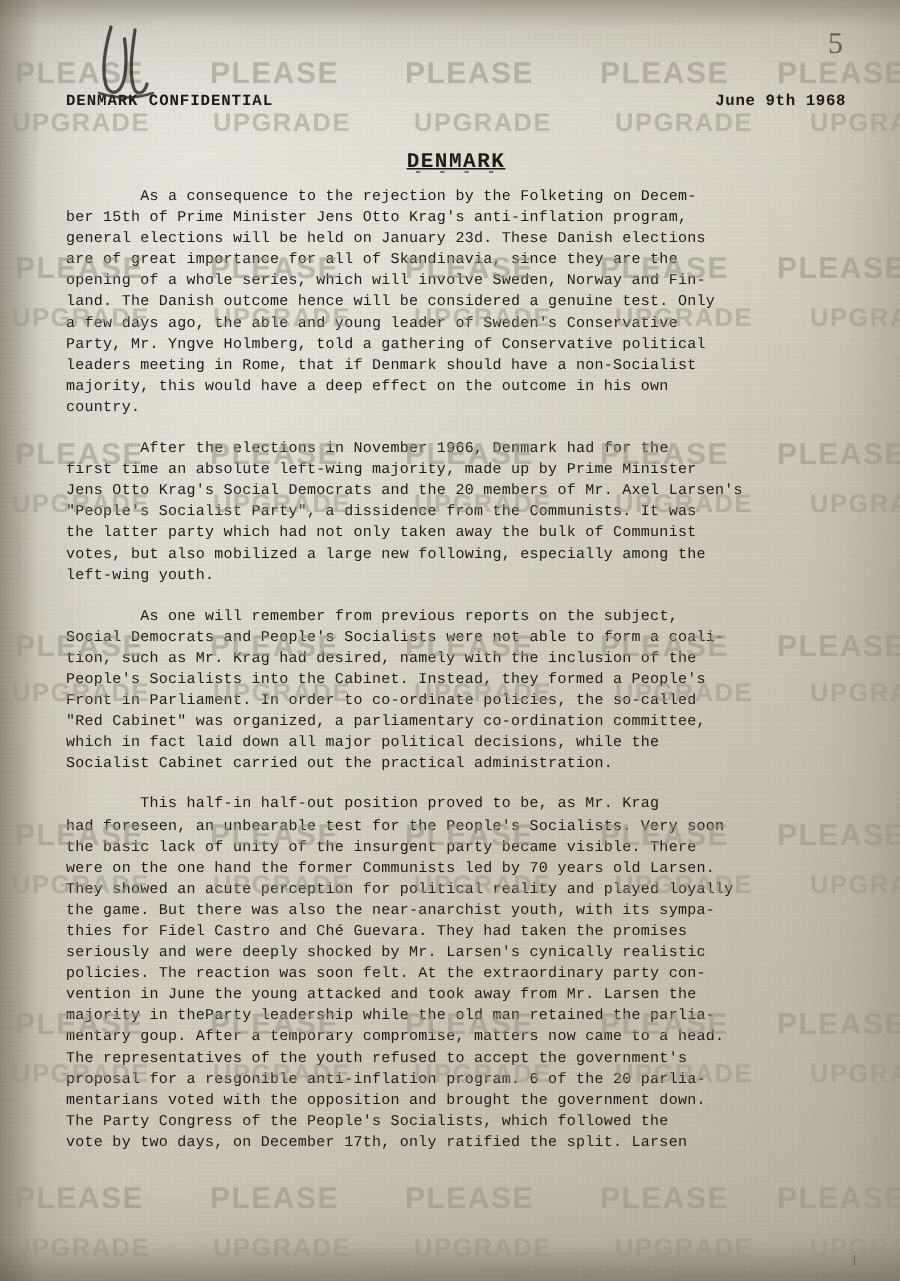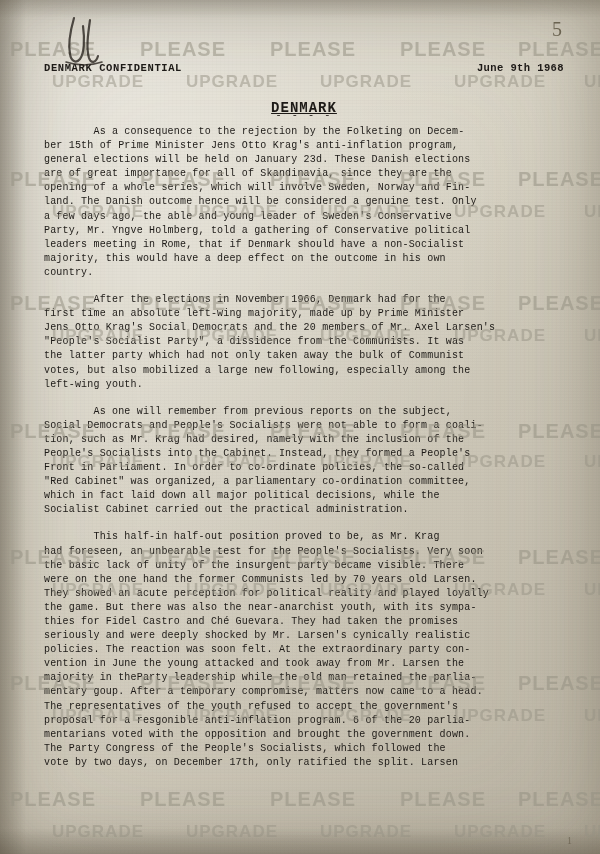--- a/index.html
+++ b/index.html
@@ -46,21 +46,21 @@
   }
   .wm {
     position: absolute;
     font-family: "Liberation Sans", sans-serif;
     font-weight: bold;
     letter-spacing: 1px;
     color: rgba(150,145,132,0.55);
     white-space: nowrap;
   }
   .wm.please { font-size: 20px; }
-  .wm.upgrade { font-size: 17px; color: rgba(150,145,132,0.5); margin-left: 44px; }
+  .wm.upgrade { font-size: 17px; color: rgba(150,145,132,0.5); }
 
   .content {
     position: absolute;
     z-index: 3;
     left: 44px;
     top: 62px;
     width: 520px;
   }
   .hdr-row {
     display: flex;

